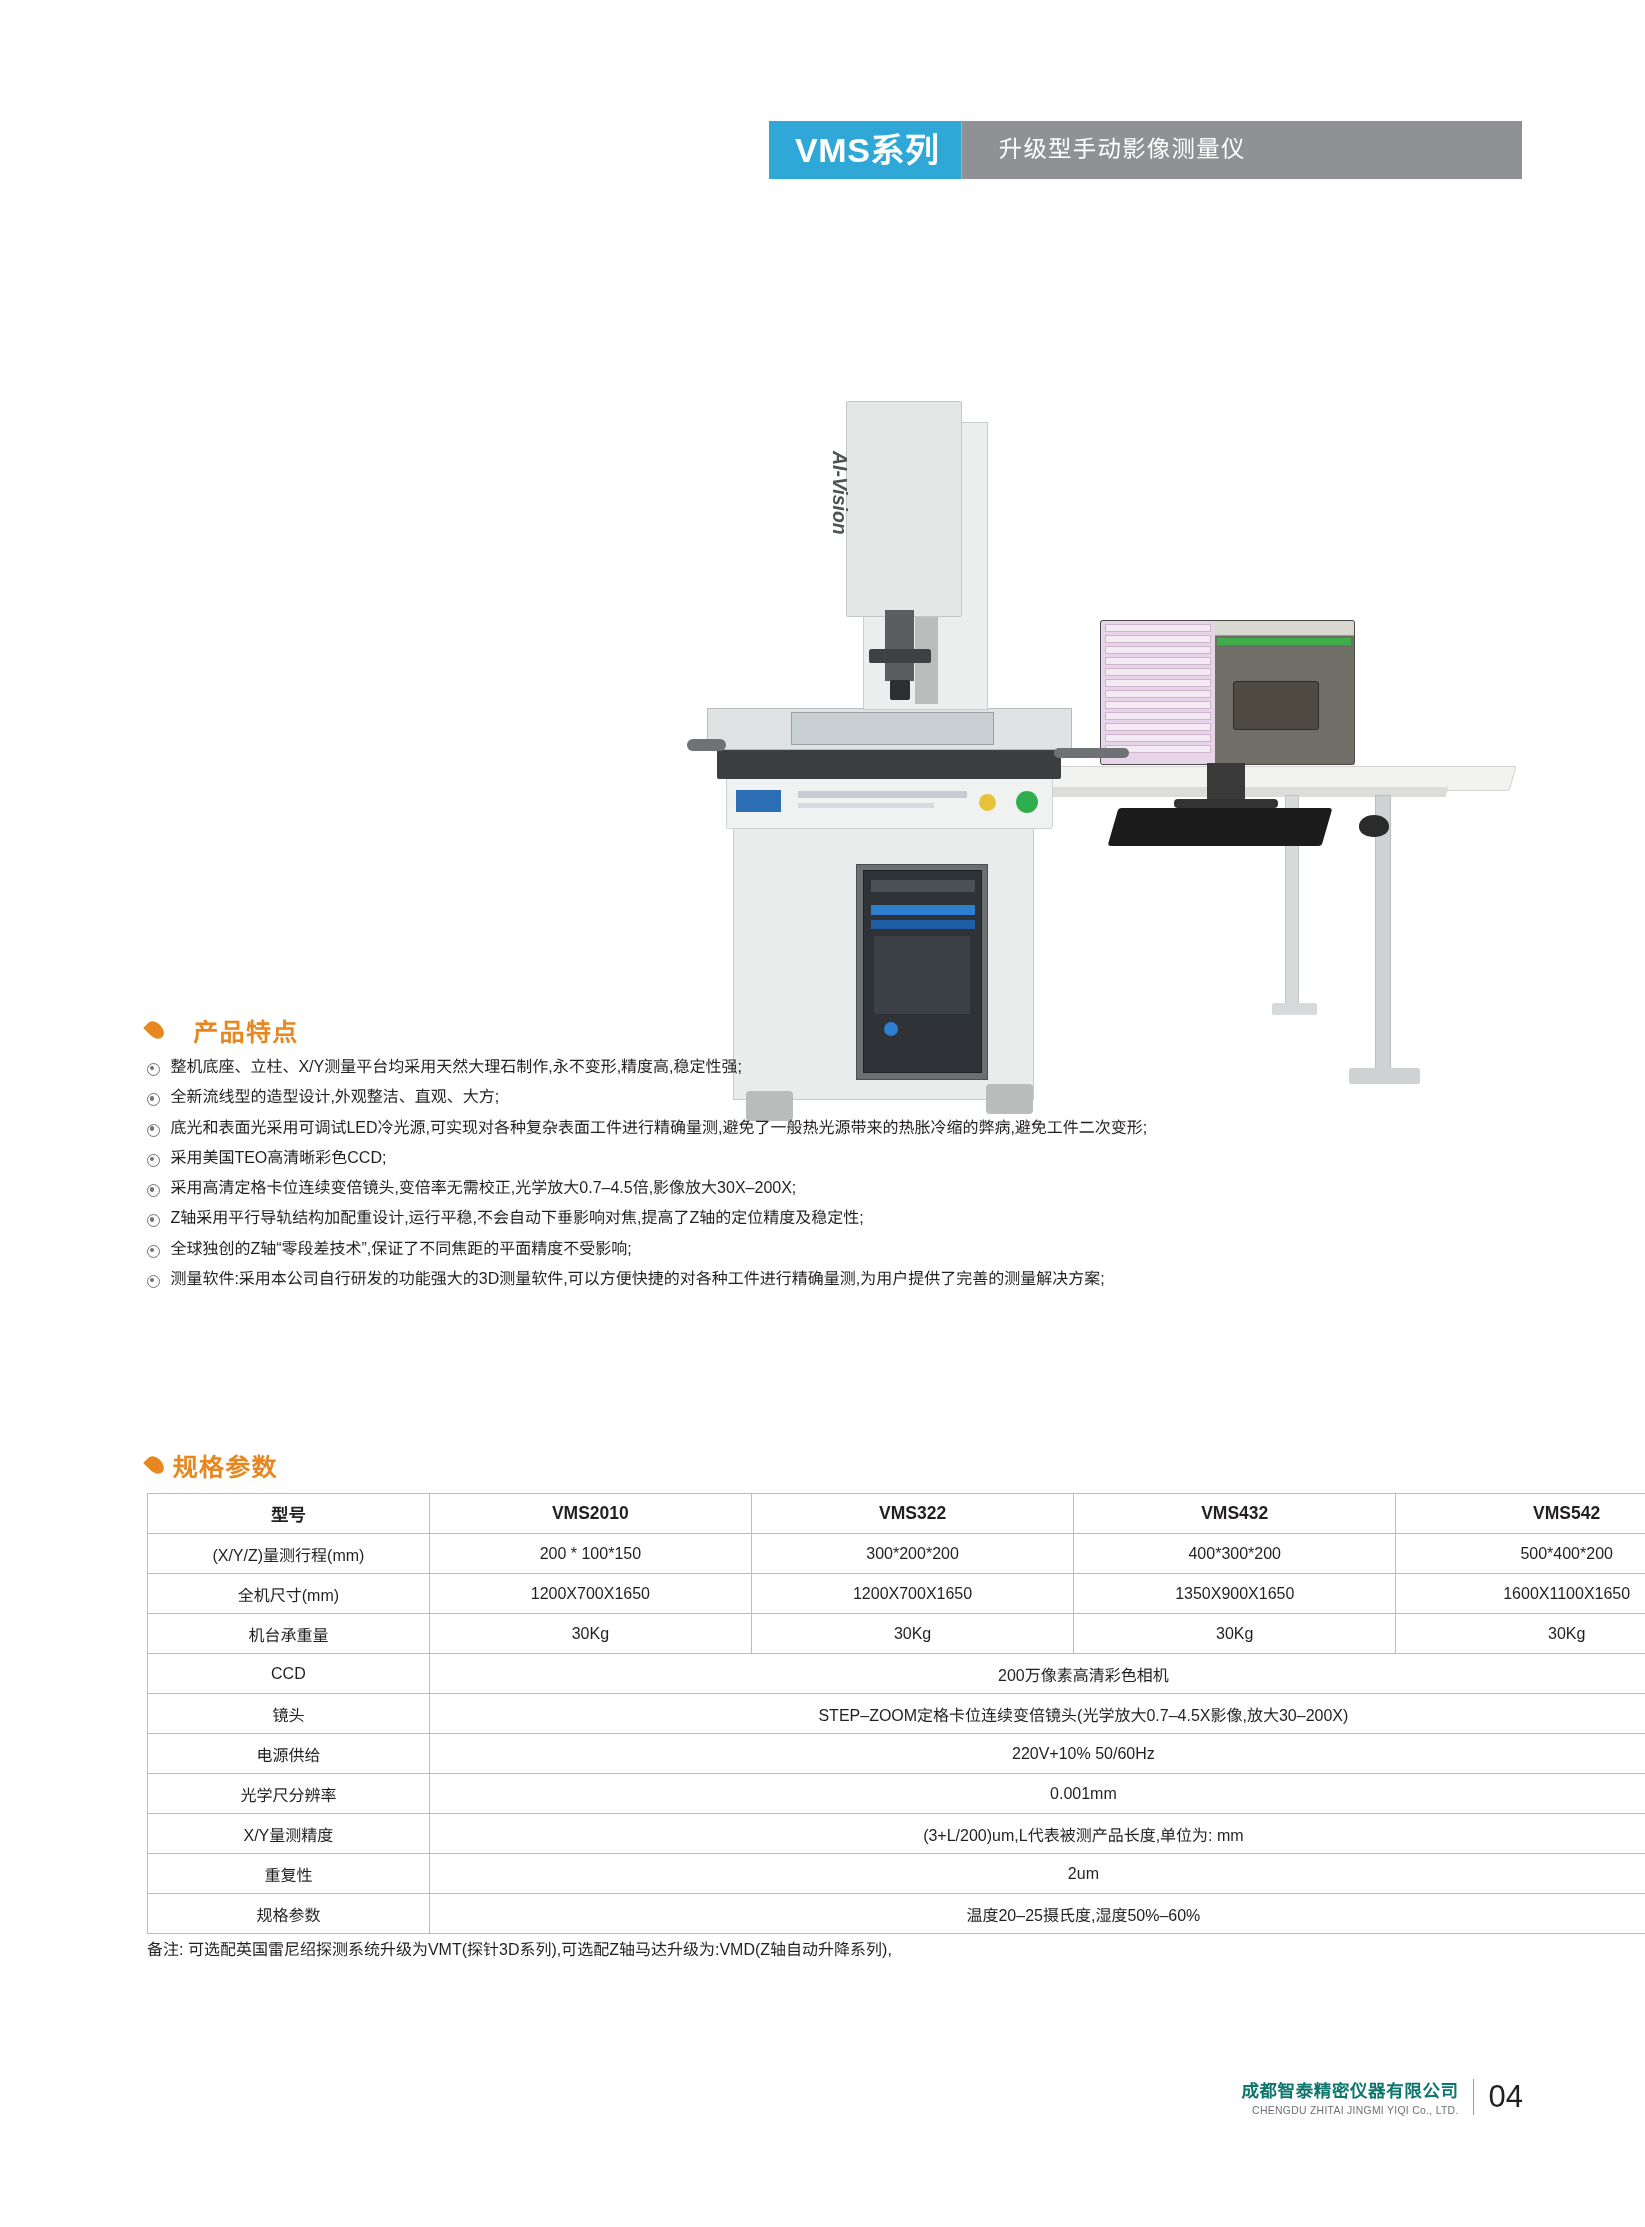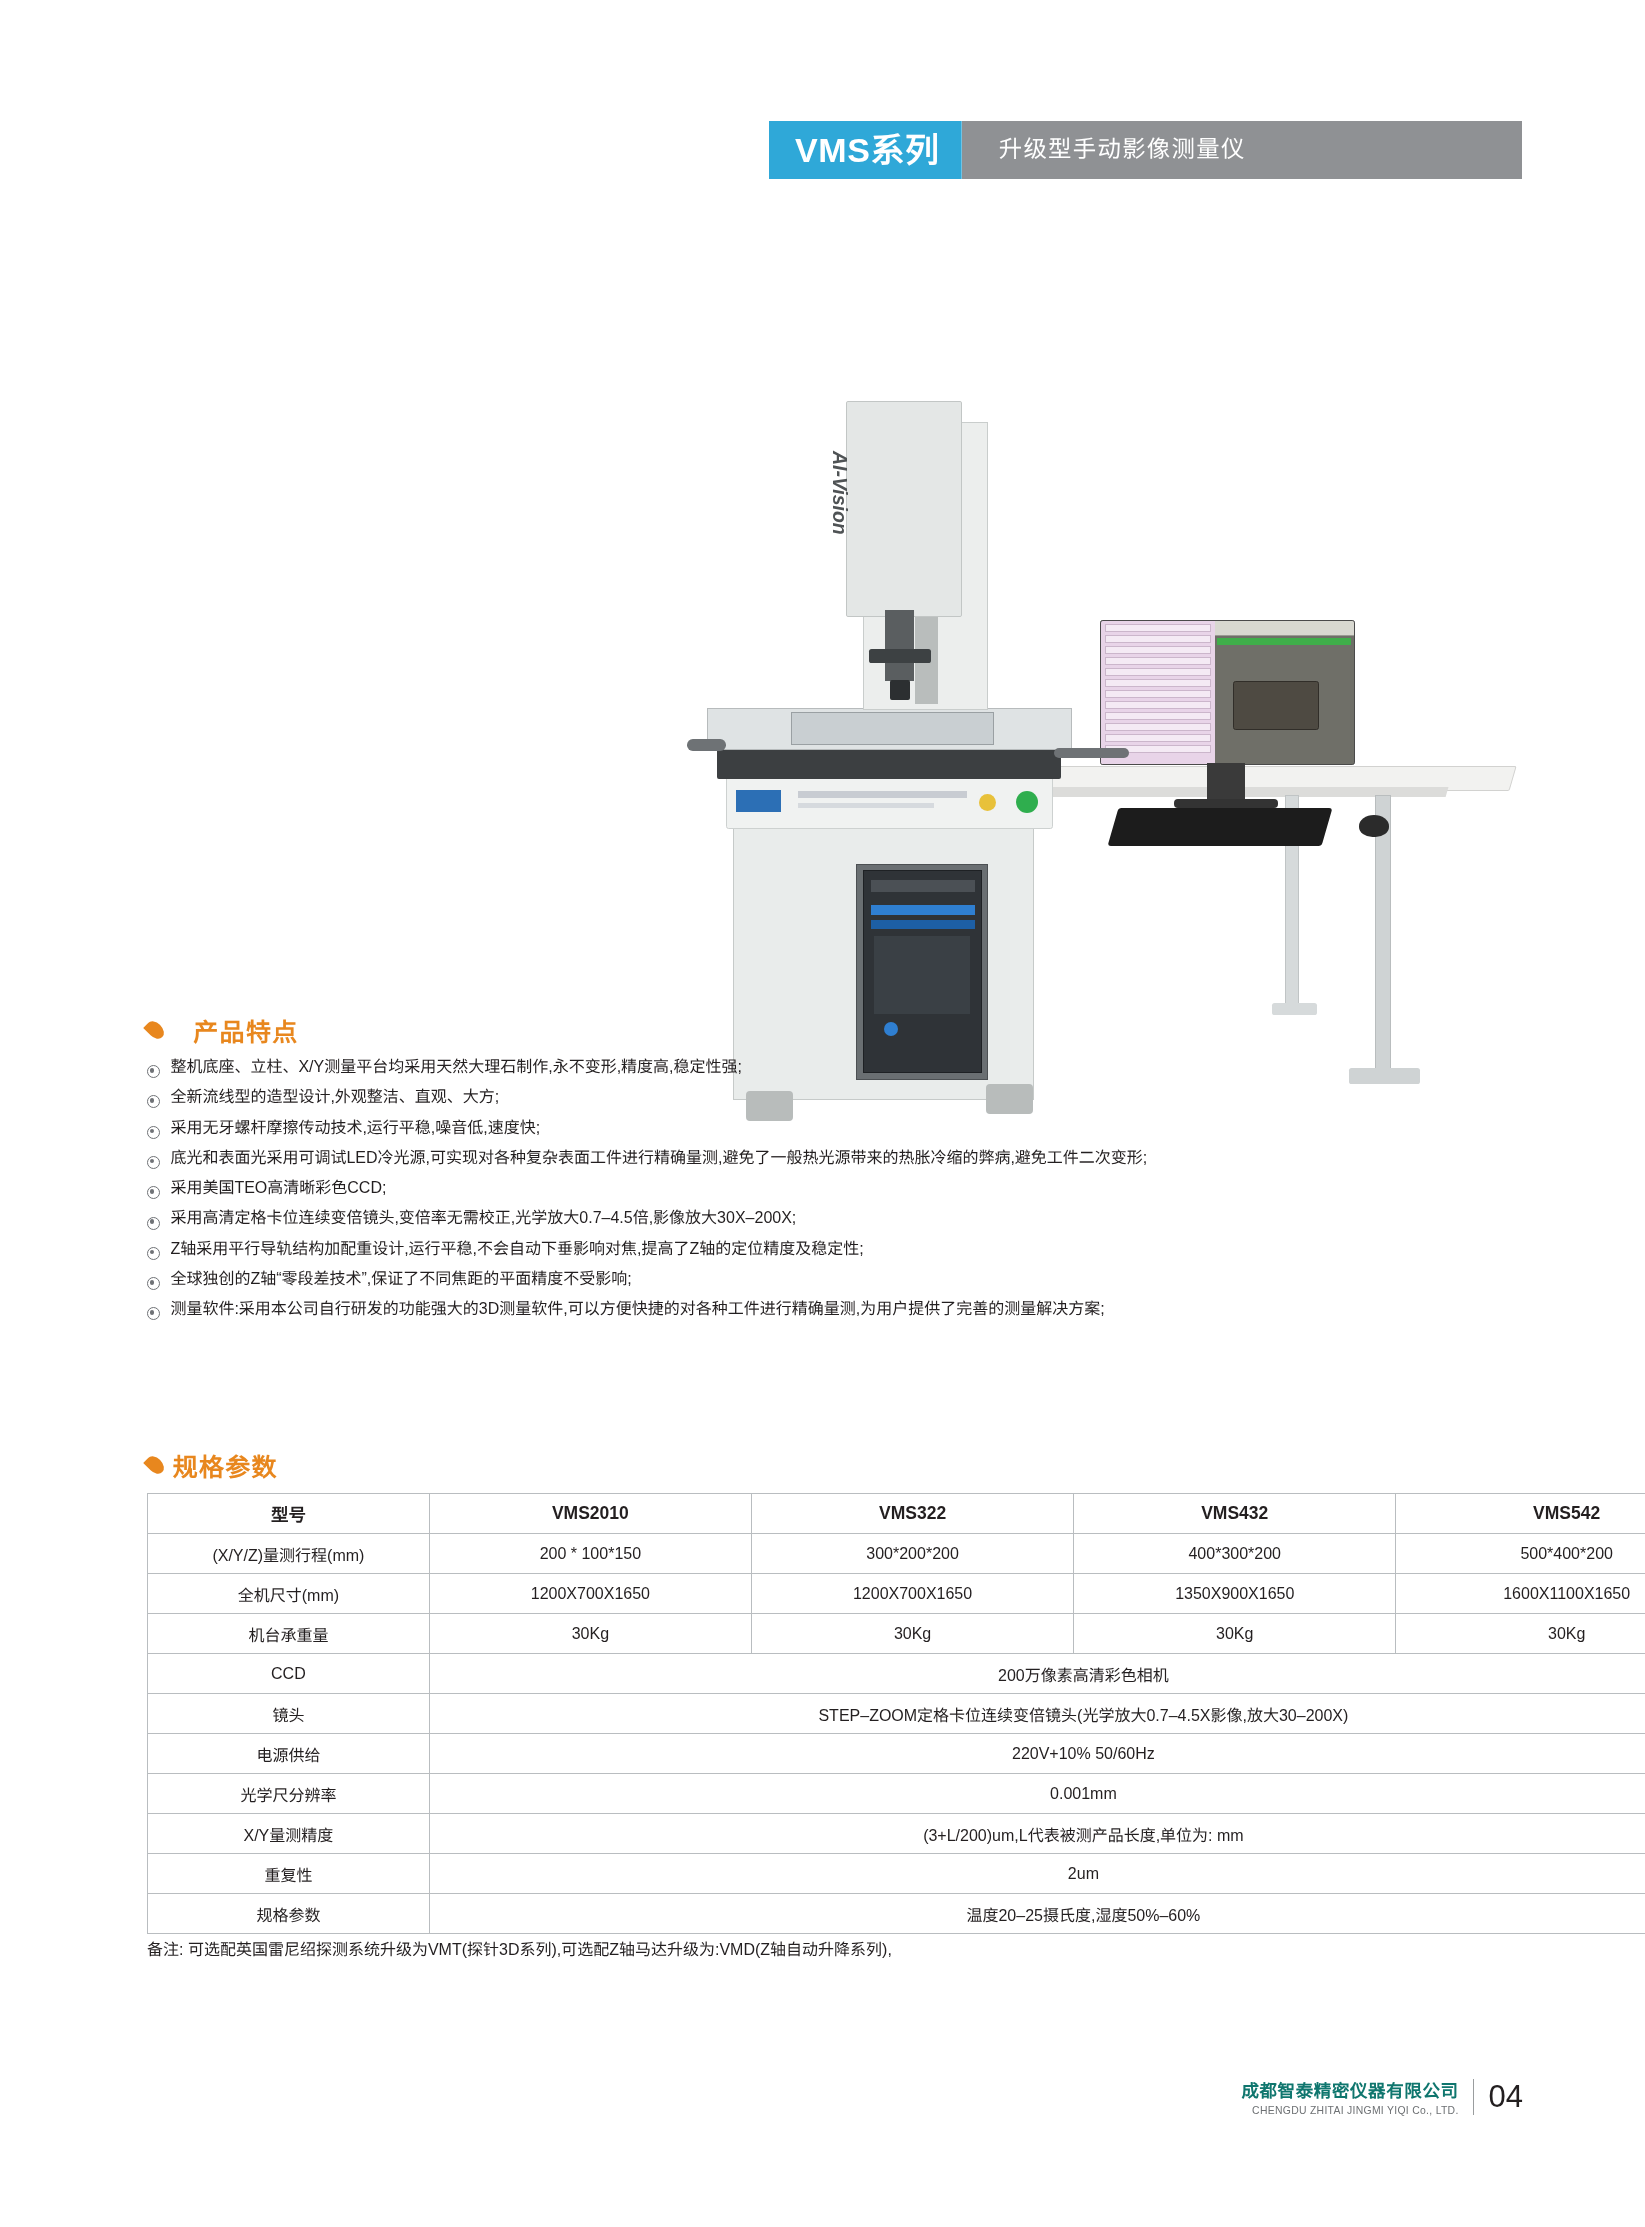--- a/index.html
+++ b/index.html
@@ -476,21 +476,21 @@
 
   
   .feature-list {
     position: absolute;
     left: 147px;
     top: 1055px;
     width: 1382px;
   }
   .feature-item {
     display: flex;
-    align-items: flex-end;
+    align-items: center;
     margin-bottom: 7.1px;
     font-size: 16px;
     line-height: 1.45;
     color: #231f20;
   }
   .bullet {
     flex: 0 0 auto;
     width: 11px;
     height: 11px;
     border: 1.3px solid #6f7276;
@@ -669,24 +669,20 @@
   <div class="feature-item">
     <span class="bullet"></span>
     <span>整机底座、立柱、X/Y测量平台均采用天然大理石制作,永不变形,精度高,稳定性强;</span>
   </div>
   <div class="feature-item">
     <span class="bullet"></span>
     <span>全新流线型的造型设计,外观整洁、直观、大方;</span>
   </div>
   <div class="feature-item">
     <span class="bullet"></span>
-    <span>采用无牙螺杆摩擦传动技术,运行平稳,噪音低,速度快;</span>
-  </div>
-  <div class="feature-item">
-    <span class="bullet"></span>
     <span>底光和表面光采用可调试LED冷光源,可实现对各种复杂表面工件进行精确量测,避免了一般热光源带来的热胀冷缩的弊病,避免工件二次变形;</span>
   </div>
   <div class="feature-item">
     <span class="bullet"></span>
     <span>采用美国TEO高清晰彩色CCD;</span>
   </div>
   <div class="feature-item">
     <span class="bullet"></span>
     <span>采用高清定格卡位连续变倍镜头,变倍率无需校正,光学放大0.7–4.5倍,影像放大30X–200X;</span>
   </div>

